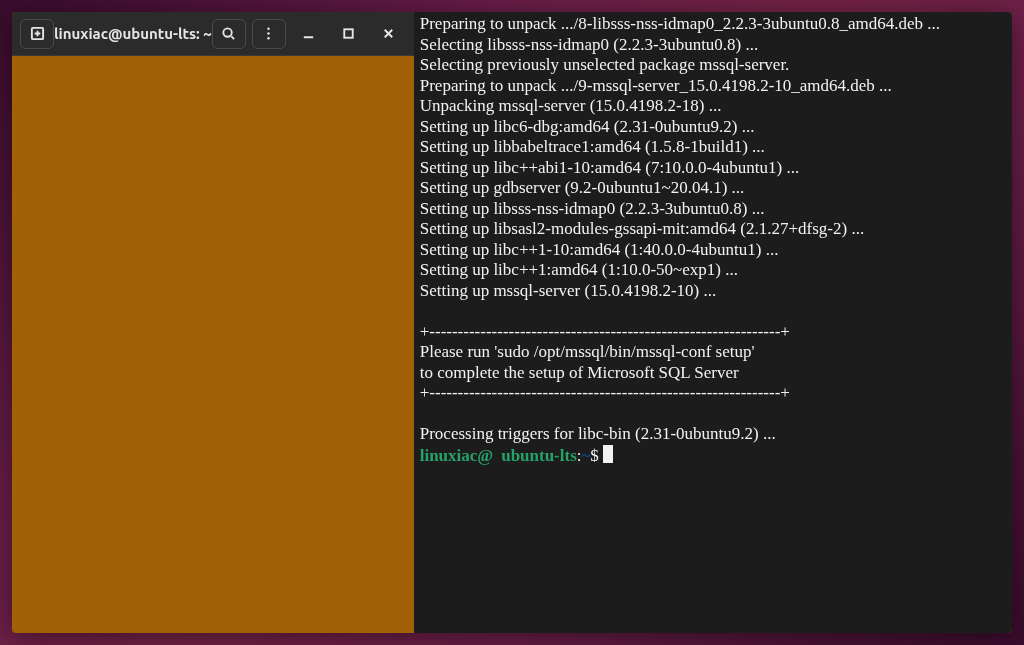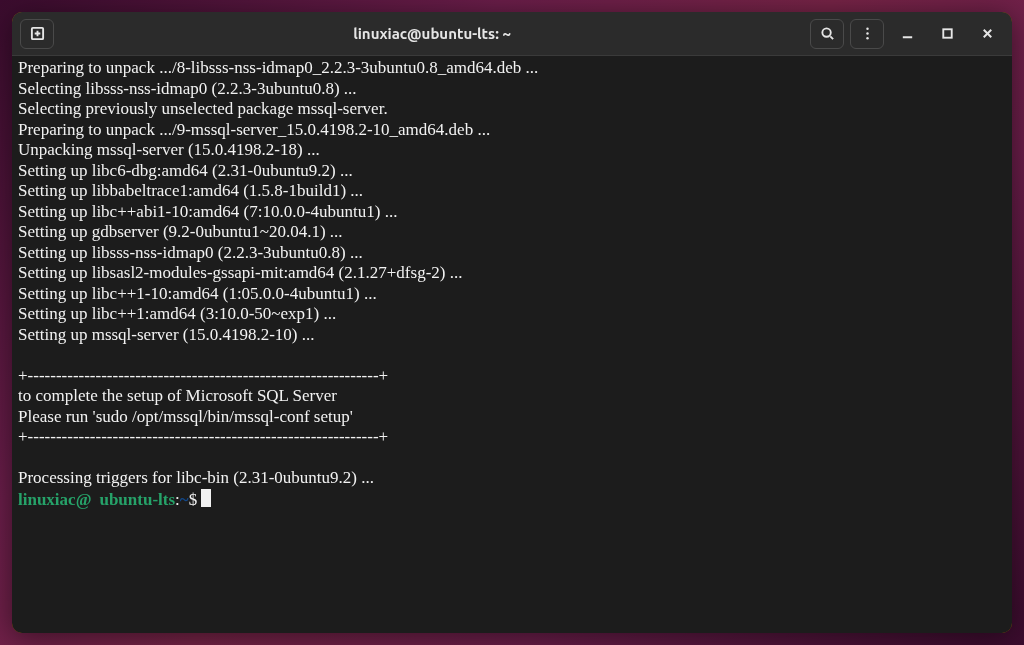--- a/index.html
+++ b/index.html
@@ -6,22 +6,22 @@
     body {
       width:1024px; height:645px;
       background:linear-gradient(135deg,#3b0c2e 0%,#6b1e4a 30%,#772447 50%,#6b1e4a 70%,#3b0c2e 100%);
       font-family:"Ubuntu Mono","DejaVu Sans Mono",Menlo,monospace;
       position:relative; overflow:hidden;
       padding:12px;
     }
     .window {
       width:100%; height:100%;
       background:#a16207;
-      border-radius:10px;
-      display:flex; flex-direction:column;
+      border-radius:4px;
+      display:flex; flex-direction:row;
       box-shadow:0 4px 30px rgba(0,0,0,.5);
       overflow:hidden;
     }
     .titlebar {
       height:44px;
       background:#2b2b2b;
       display:flex; align-items:center;
       padding:0 8px;
       border-bottom:1px solid #3a3a3a;
     }
@@ -116,26 +116,26 @@
       <div class="line">Selecting libsss-nss-idmap0 (2.2.3-3ubuntu0.8) ...</div>
       <div class="line">Selecting previously unselected package mssql-server.</div>
       <div class="line">Preparing to unpack .../9-mssql-server_15.0.4198.2-10_amd64.deb ...</div>
       <div class="line">Unpacking mssql-server (15.0.4198.2-18) ...</div>
       <div class="line">Setting up libc6-dbg:amd64 (2.31-0ubuntu9.2) ...</div>
       <div class="line">Setting up libbabeltrace1:amd64 (1.5.8-1build1) ...</div>
       <div class="line">Setting up libc++abi1-10:amd64 (7:10.0.0-4ubuntu1) ...</div>
       <div class="line">Setting up gdbserver (9.2-0ubuntu1~20.04.1) ...</div>
       <div class="line">Setting up libsss-nss-idmap0 (2.2.3-3ubuntu0.8) ...</div>
       <div class="line">Setting up libsasl2-modules-gssapi-mit:amd64 (2.1.27+dfsg-2) ...</div>
-      <div class="line">Setting up libc++1-10:amd64 (1:05.0.0-4ubuntu1) ...</div>
-      <div class="line">Setting up libc++1:amd64 (3:10.0-50~exp1) ...</div>
+      <div class="line">Setting up libc++1-10:amd64 (1:40.0.0-4ubuntu1) ...</div>
+      <div class="line">Setting up libc++1:amd64 (1:10.0-50~exp1) ...</div>
       <div class="line">Setting up mssql-server (15.0.4198.2-10) ...</div>
       <div class="blank"></div>
       <div class="line">+--------------------------------------------------------------+</div>
+      <div class="line">Please run 'sudo /opt/mssql/bin/mssql-conf setup'</div>
       <div class="line">to complete the setup of Microsoft SQL Server</div>
-      <div class="line">Please run 'sudo /opt/mssql/bin/mssql-conf setup'</div>
       <div class="line">+--------------------------------------------------------------+</div>
       <div class="blank"></div>
       <div class="line">Processing triggers for libc-bin (2.31-0ubuntu9.2) ...</div>
       <div class="line"><span class="prompt-user">linuxiac</span><span class="prompt-at">@</span><span class="prompt-host">ubuntu-lts</span><span class="prompt-colon">:</span><span class="prompt-path">~</span><span class="prompt-sym">$</span><span class="cursor"></span></div>
     </div>
 
 </div>
 
 </body></html>

